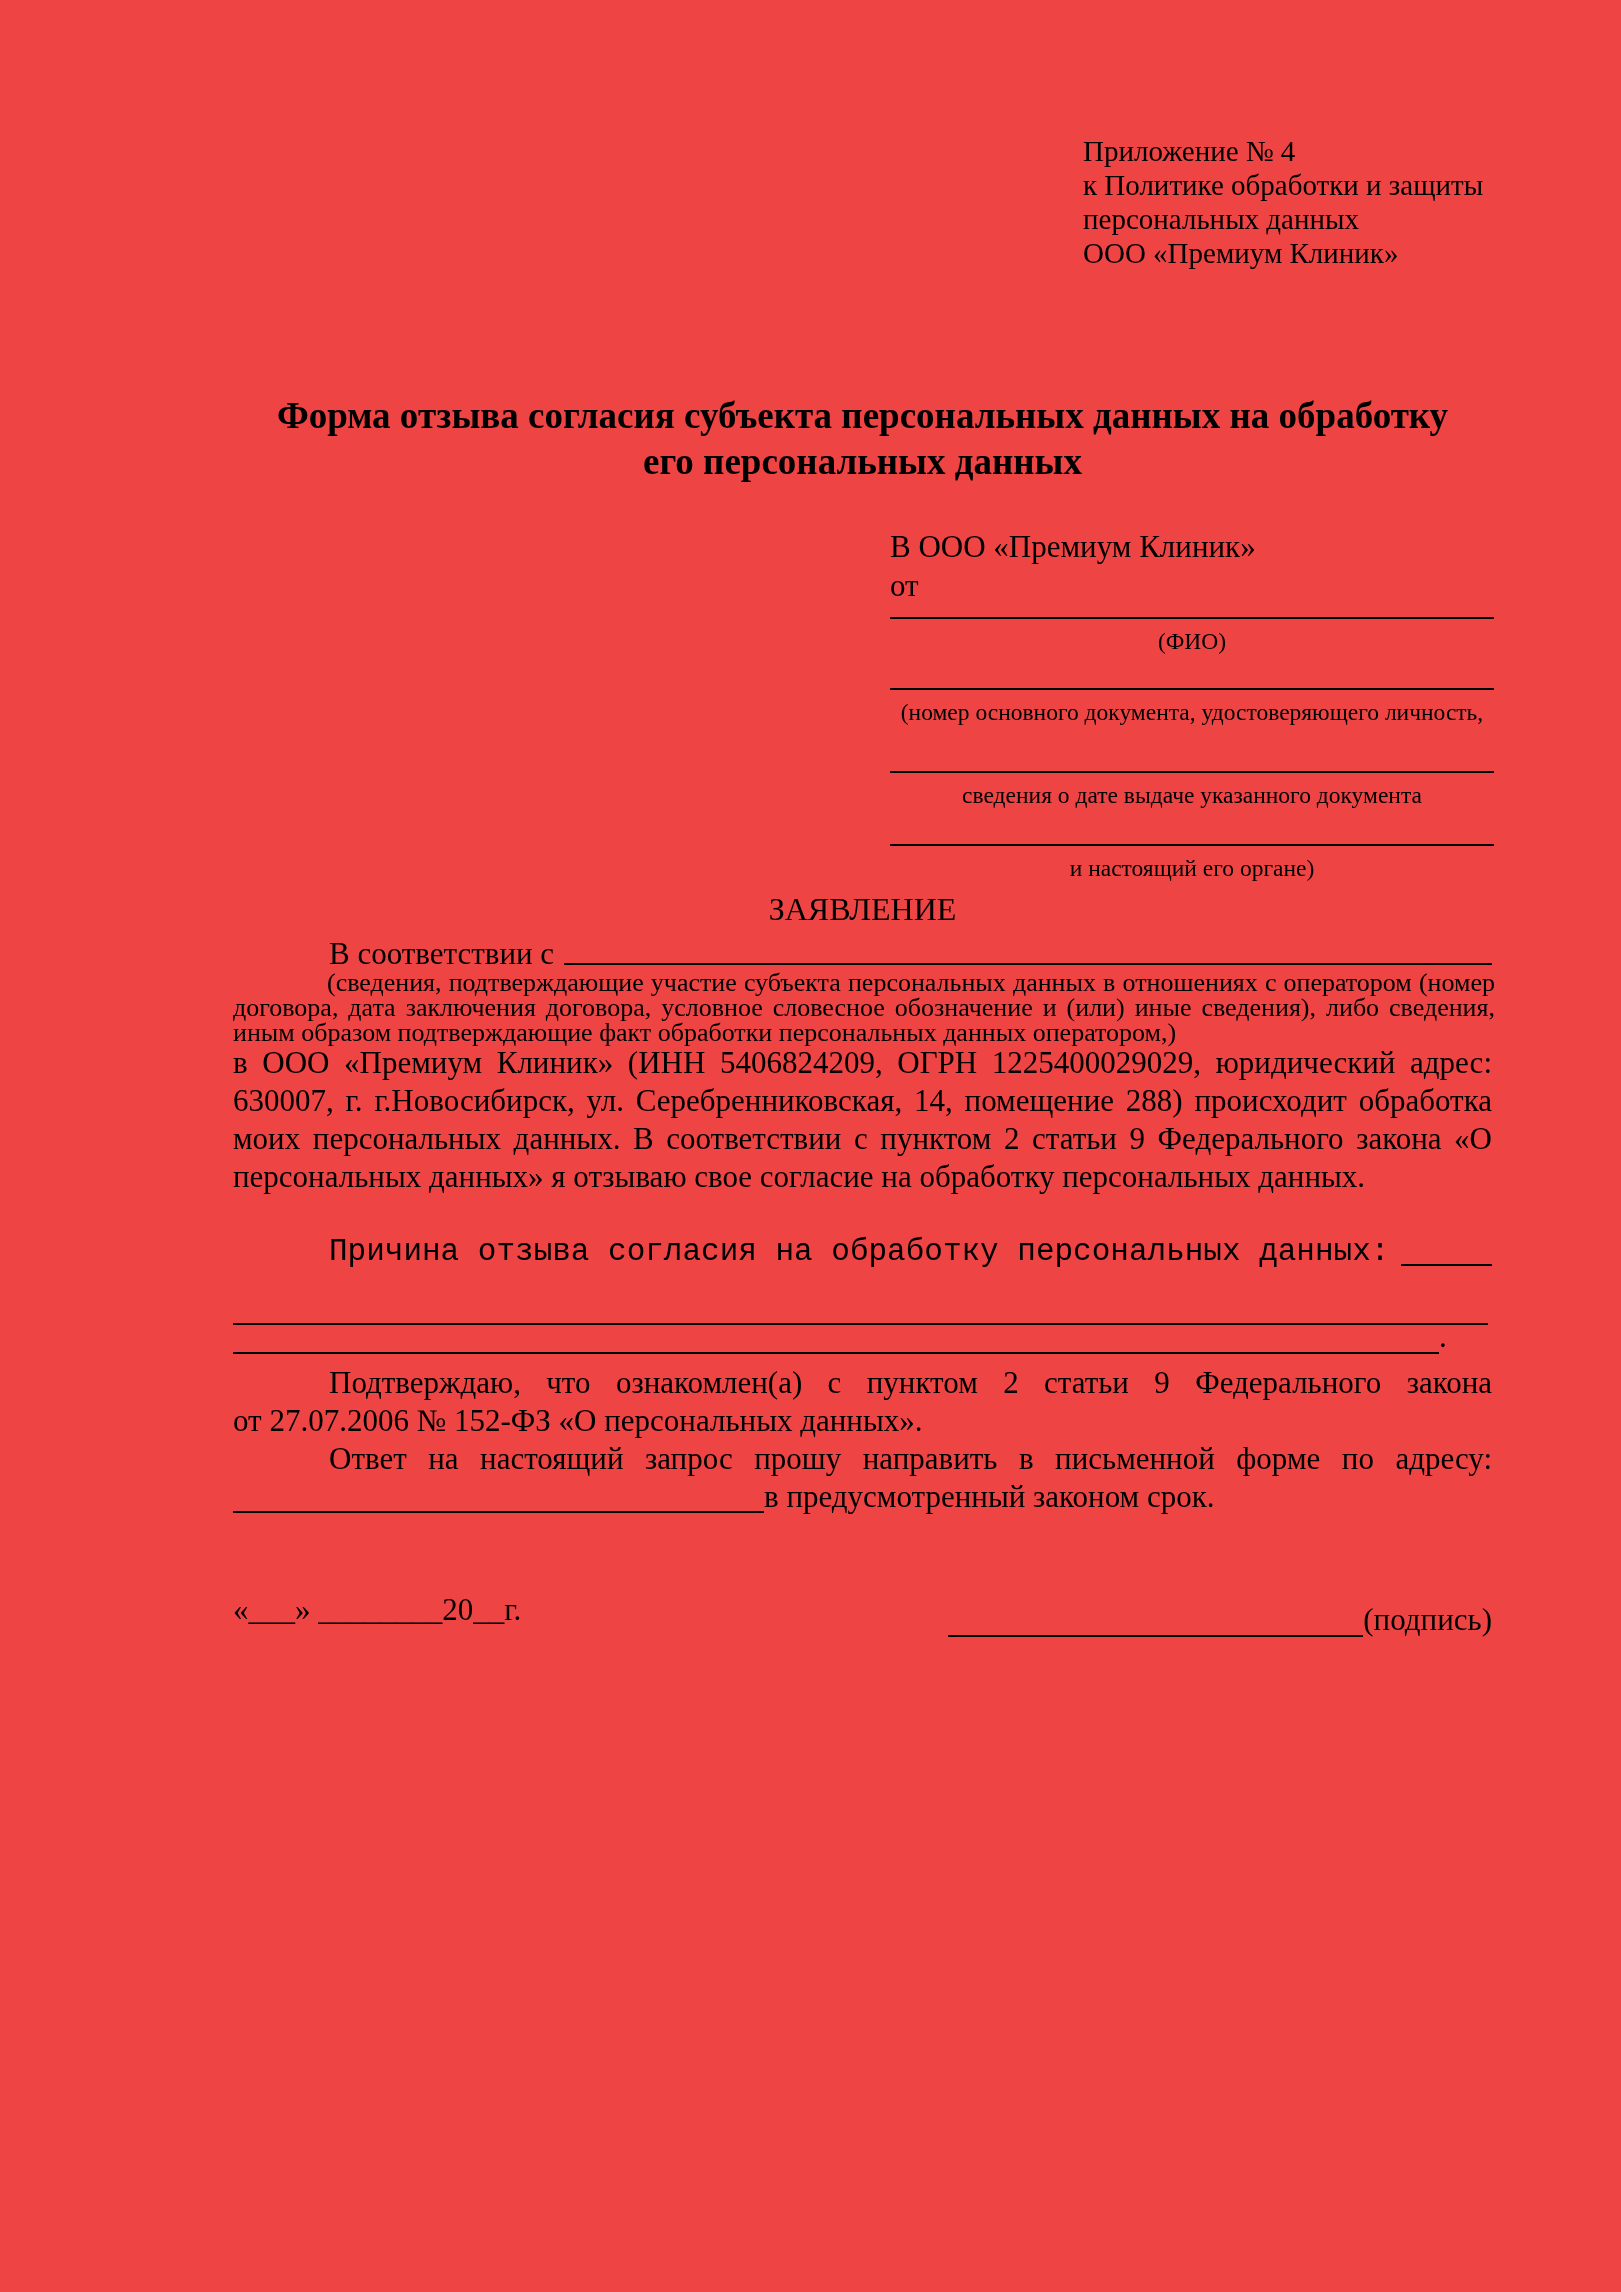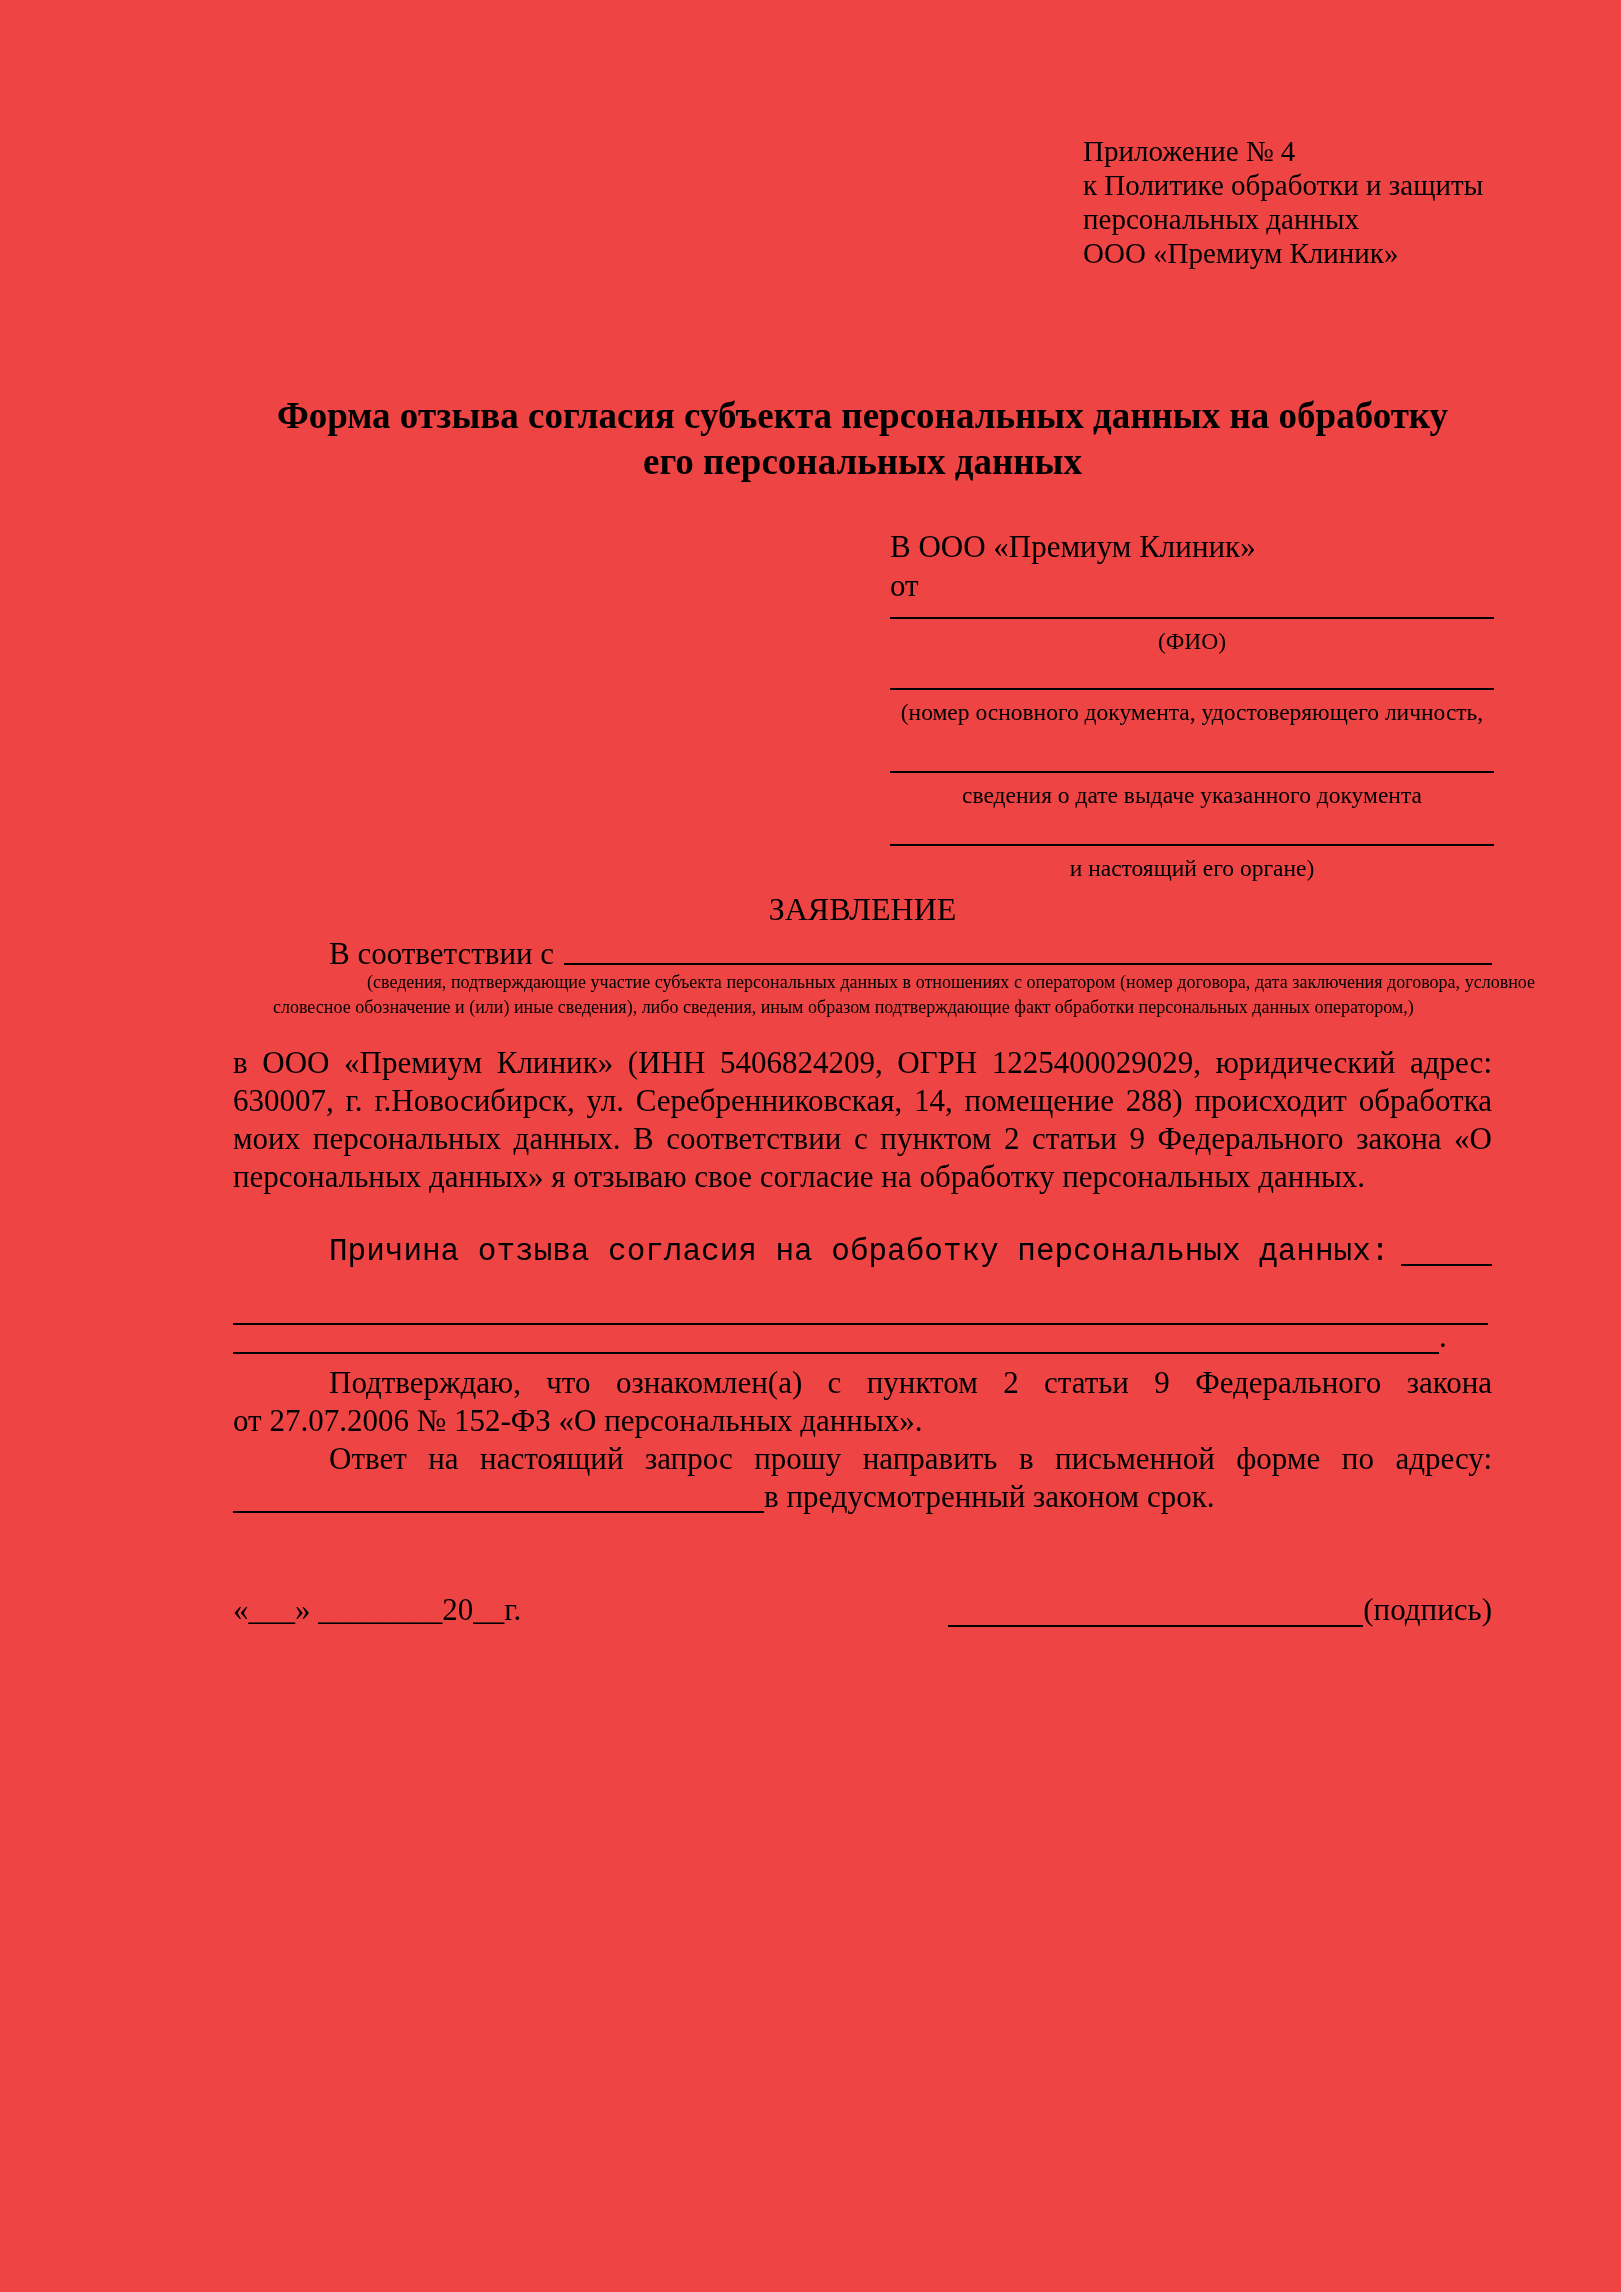--- a/index.html
+++ b/index.html
@@ -23,37 +23,37 @@
   .addr-caption{font-size:23.5px;line-height:29px;text-align:center;margin-top:8px;}
   #fio-line{height:11.8px;}
   #doc-line-1{height:32px;}
   #doc-line-2{height:44px;}
   #doc-line-3{height:34px;}
   
   #zayavlenie{left:233px;top:890px;width:1259px;text-align:center;font-size:32px;line-height:39px;}
   .bodytext{font-size:31px;line-height:38px;}
   #intro-row{left:233px;top:935px;width:1259px;display:flex;padding-left:96px;box-sizing:border-box;}
   #intro-row .flex-line{flex:1;border-bottom:2.9px solid #000;margin-bottom:7.8px;margin-left:9.8px;}
-  #fine-print{left:233px;top:970px;width:1262px;font-size:18px;line-height:25px;text-align:justify;text-indent:94px;margin-left:40px;}
+  #fine-print{left:233px;top:970px;width:1262px;font-size:26px;line-height:25px;text-align:justify;text-indent:94px;}
   #body-par{left:233px;top:1044px;width:1259px;text-align:justify;}
   #reason-row{left:233px;top:1233px;width:1259px;display:flex;padding-left:96px;box-sizing:border-box;}
   #reason-row .label{white-space:nowrap;font-family:Liberation Mono, monospace;}
   #reason-row .flex-line{flex:1;border-bottom:2.9px solid #000;margin-bottom:4.9px;margin-left:11.8px;}
   #blank-line-1{left:233px;top:1289px;width:1255px;height:34px;border-bottom:2.9px solid #000;}
   #blank-row-2{left:233px;top:1319px;width:1259px;display:flex;align-items:flex-end;}
   #blank-row-2 .fixed-line{width:1206px;height:33px;border-bottom:2.9px solid #000;}
   #blank-row-2 .period{font-size:31px;line-height:35px;}
   #confirm-par{left:233px;top:1364px;width:1259px;}
   .force-justify{text-align:justify;text-align-last:justify;}
   #confirm-line-1{text-indent:96px;}
   #reply-line-1{left:233px;top:1440px;width:1259px;text-indent:96px;}
   #reply-row-2{left:233px;top:1478px;width:1259px;display:flex;}
   #reply-row-2 .fixed-line{width:531px;border-bottom:2.9px solid #000;margin-bottom:2.9px;}
   #sig-row{left:233px;top:1591px;width:1259px;display:flex;justify-content:space-between;gap:16px;}
-  #sig-group{display:flex;}
+  #sig-group{display:flex;margin-top:10px;}
   #sig-group .fixed-line{width:415px;border-bottom:2.9px solid #000;margin-bottom:2px;}
 </style>
 </head>
 <body>
 
 <div id="page">
 
   <div id="header-block" class="abs">
     <div>Приложение № 4</div>
     <div>к Политике обработки и защиты</div>

